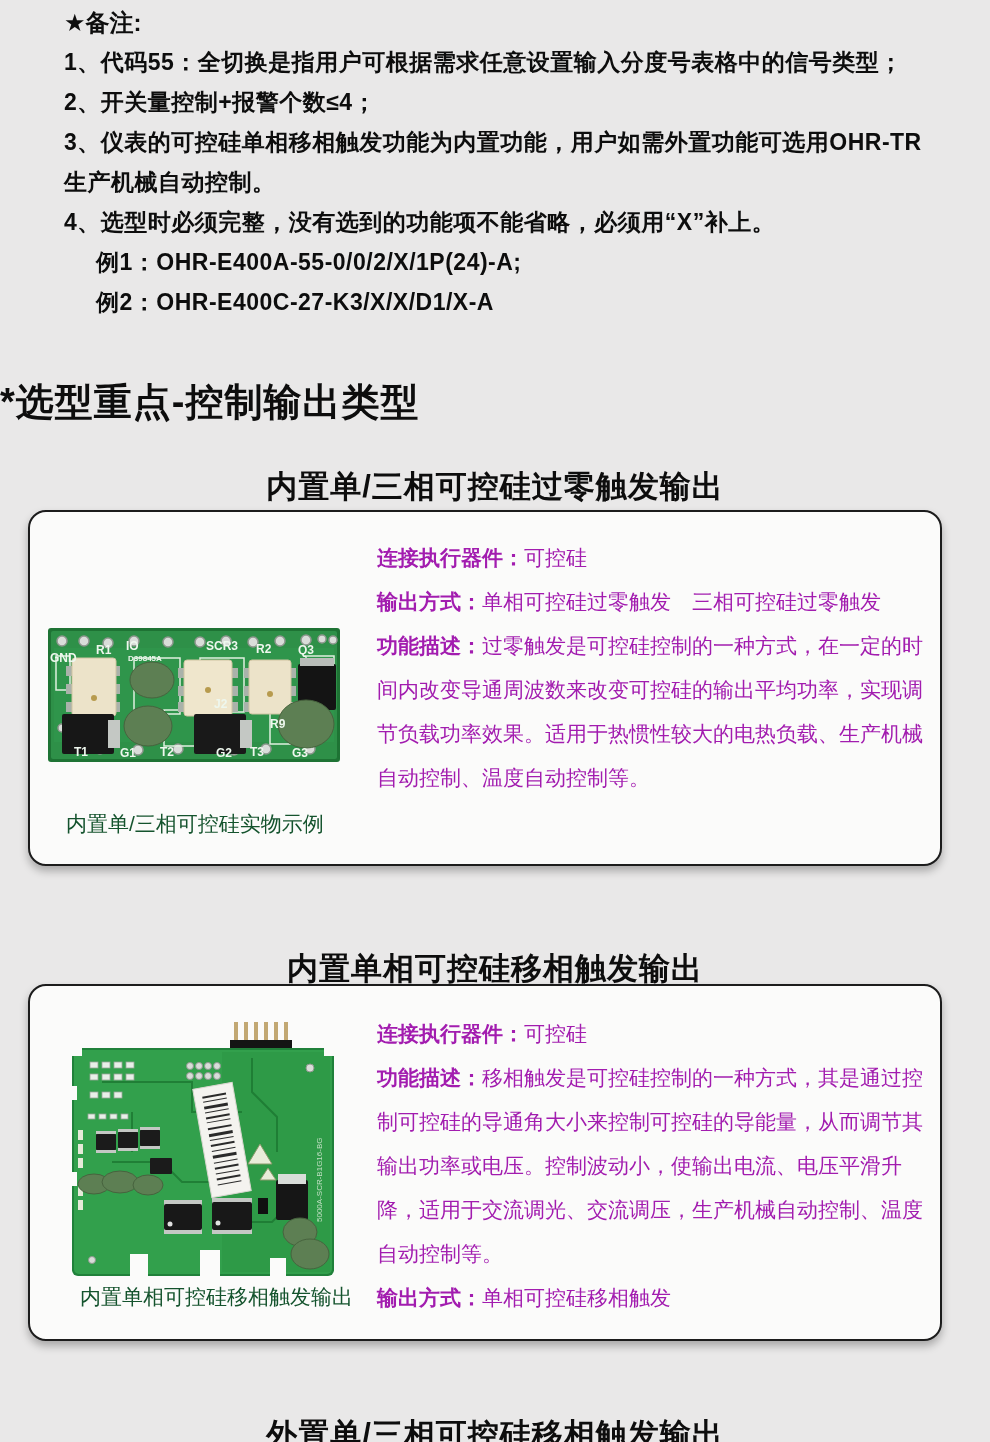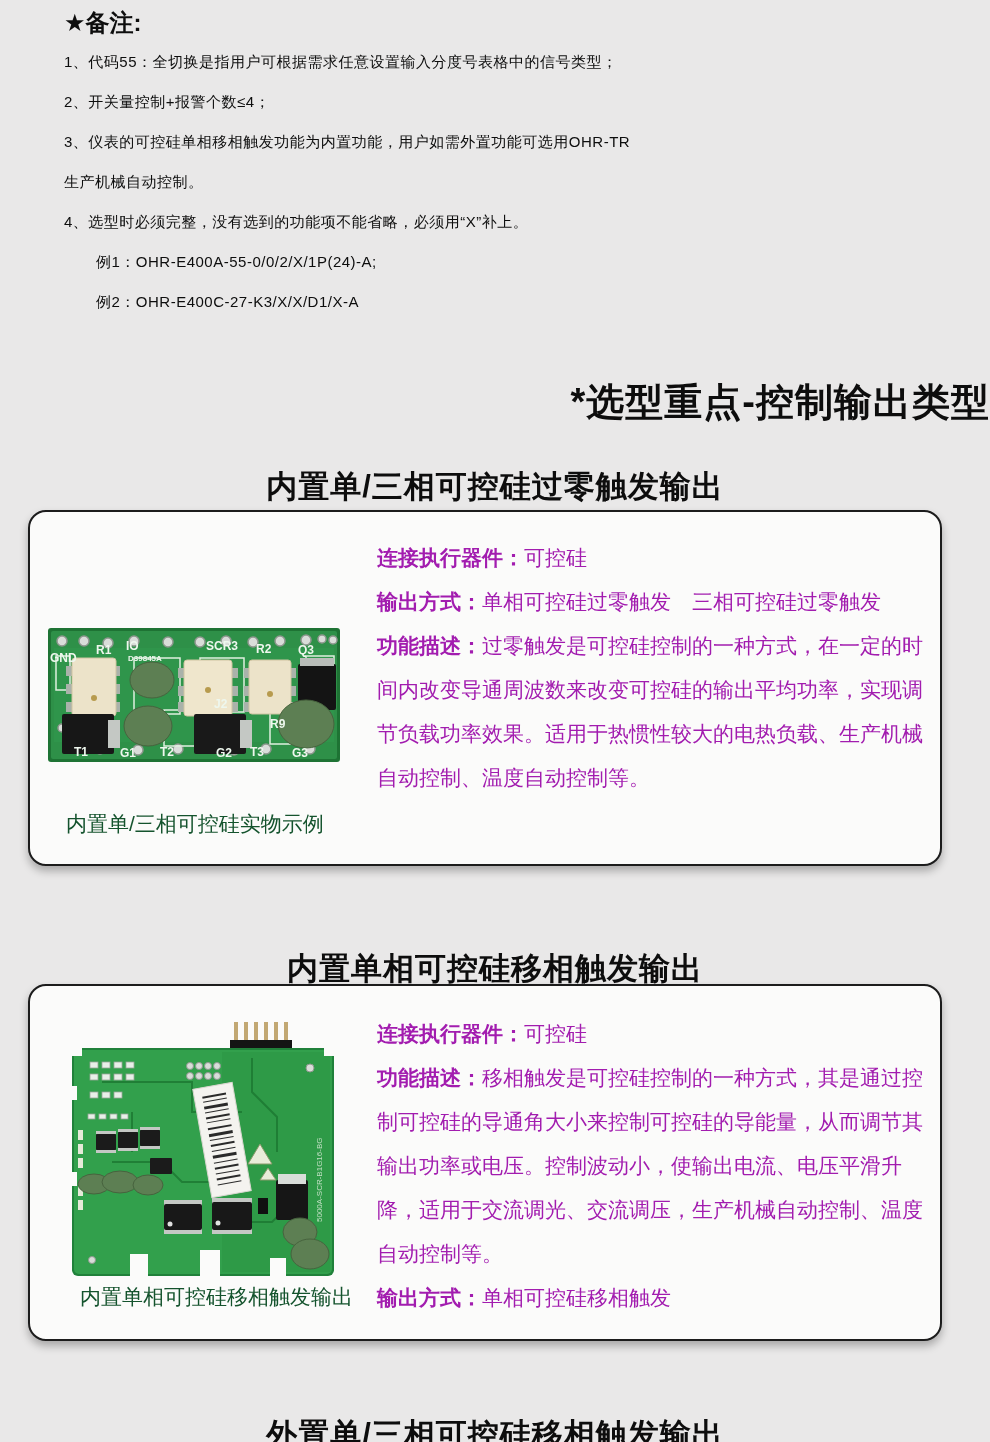--- a/index.html
+++ b/index.html
@@ -7,27 +7,27 @@
     width:990px;height:1442px;
     font-family:"Liberation Sans","DejaVu Sans",sans-serif;
     background:#e9e8e8;color:#0d0d0d;
     position:relative;overflow:hidden;
   }
   .page{position:absolute;inset:0;}
 
   
   .notes{position:absolute;left:64px;top:4px;width:880px;}
   .notes-title{font-size:24px;font-weight:700;line-height:38px;}
-  .note-line{font-size:15px;font-weight:400;line-height:40px;letter-spacing:.5px;}
+  .note-line{font-size:23px;font-weight:700;line-height:40px;letter-spacing:.5px;}
   .note-line.indent{padding-left:32px;}
 
   
   .main-title{
     position:absolute;left:0;top:352px;width:100%;
-    text-align:right;font-size:38px;font-weight:900;letter-spacing:1px;
+    text-align:left;font-size:38px;font-weight:900;letter-spacing:1px;
   }
   .section-heading{
     position:absolute;left:0;width:100%;
     text-align:center;font-size:31px;font-weight:600;letter-spacing:1px;
   }
   .sh1{top:440px;}
   .sh2{top:922px;}
   .sh3{top:1388px;}
 
   

